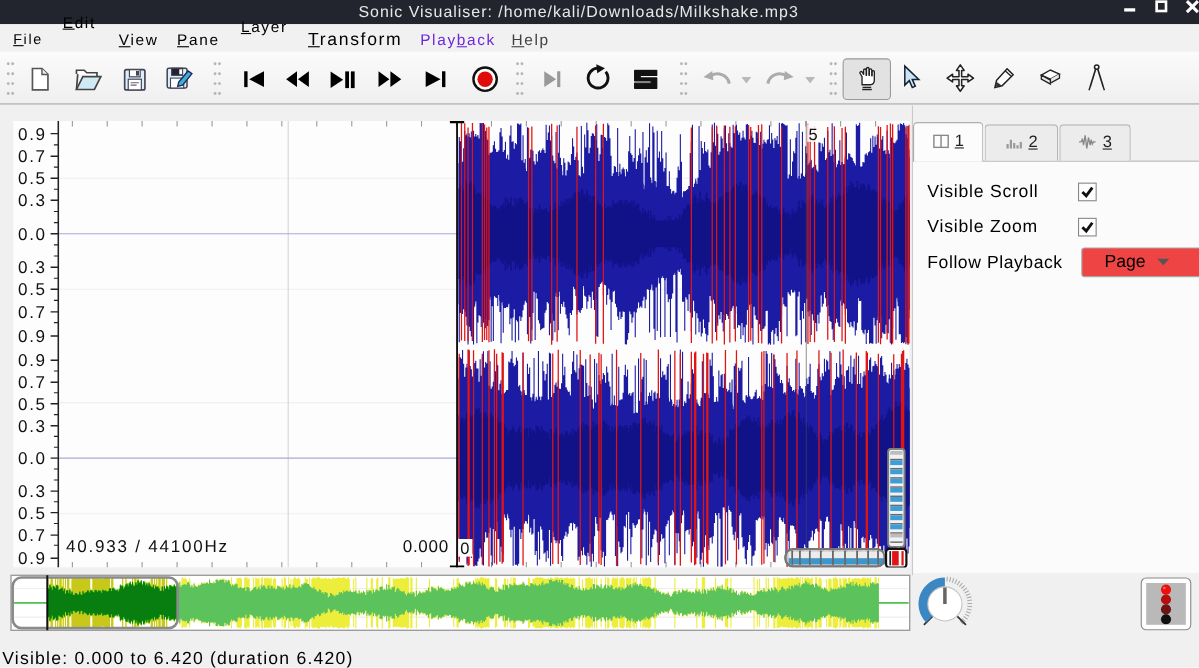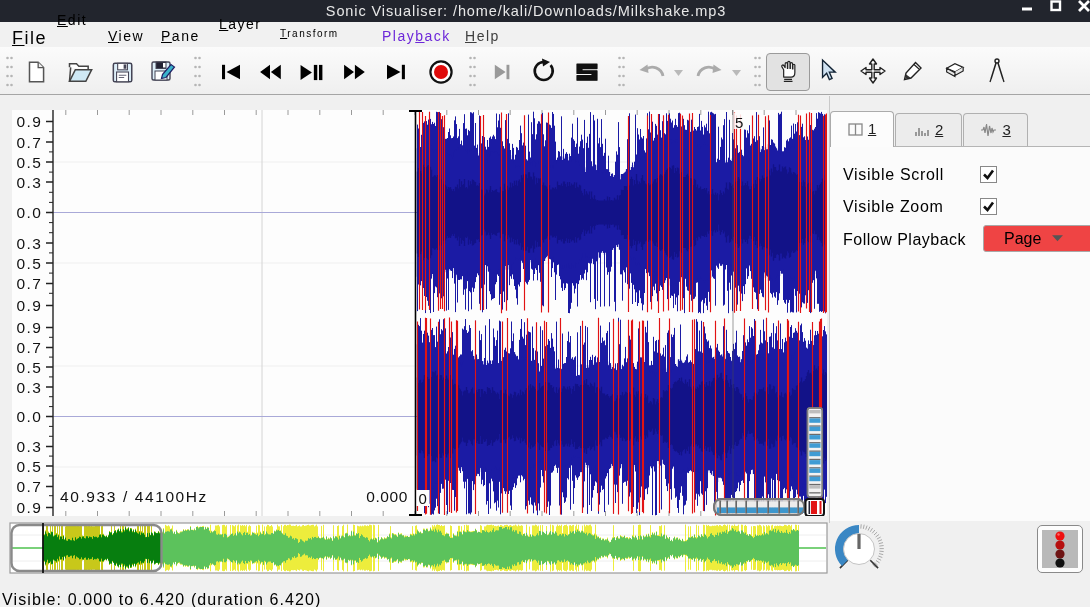--- a/index.html
+++ b/index.html
@@ -9,26 +9,26 @@
 
 <div class="abs" style="left:0;top:0;width:1090px;height:22px;background:#22252d"></div>
 <div class="abs" style="left:0;top:0;width:1052px;height:22px;line-height:22px;text-align:center;color:#e8e8e8;font-weight:normal;font-size:14.5px;letter-spacing:0.9px">Sonic Visualiser: /home/kali/Downloads/Milkshake.mp3</div>
 <svg class="abs" style="left:1016px;top:0" width="74" height="22" viewBox="0 0 74 22">
 <rect x="6" y="7.5" width="10" height="3" fill="#fff"></rect>
 <rect x="35.5" y="1.5" width="8.5" height="8.5" fill="none" stroke="#fff" stroke-width="2.4"></rect>
 <path d="M63 1l10 10M73 1 63 11" stroke="#fff" stroke-width="2.8"></path>
 </svg>
 
 <div class="abs" style="left:0;top:22px;width:1090px;height:25px;background:#f1f1f1"></div>
-<div style="position:absolute;left:12px;top:27.5px;font-size:18px;letter-spacing:1.5px;color:#000"><span style="text-decoration:underline">F</span>ile</div>
+<div style="position:absolute;left:12px;top:27.5px;font-size:13px;letter-spacing:1.5px;color:#000"><span style="text-decoration:underline">F</span>ile</div>
 <div style="position:absolute;left:57px;top:12px;font-size:14px;letter-spacing:1.5px;color:#000"><span style="text-decoration:underline">E</span>dit</div>
 <div style="position:absolute;left:108px;top:27.5px;font-size:14px;letter-spacing:1.5px;color:#000"><span style="text-decoration:underline">V</span>iew</div>
 <div style="position:absolute;left:161px;top:27.5px;font-size:14px;letter-spacing:1.5px;color:#000"><span style="text-decoration:underline">P</span>ane</div>
 <div style="position:absolute;left:219px;top:16px;font-size:14px;letter-spacing:1.5px;color:#000"><span style="text-decoration:underline">L</span>ayer</div>
-<div style="position:absolute;left:280px;top:27.5px;font-size:10px;letter-spacing:1.5px;color:#000"><span style="text-decoration:underline">T</span>ransform</div>
+<div style="position:absolute;left:280px;top:27.5px;font-size:16px;letter-spacing:1.5px;color:#000"><span style="text-decoration:underline">T</span>ransform</div>
 <div style="position:absolute;left:382px;top:27.5px;font-size:14px;letter-spacing:1.5px;color:#6d28d9">Play<span style="text-decoration:underline">b</span>ack</div>
 <div style="position:absolute;left:465px;top:27.5px;font-size:14px;letter-spacing:1.5px;color:#404040"><span style="text-decoration:underline">H</span>elp</div>
 
 <div class="abs" style="left:0;top:47px;width:1090px;height:48px;background:linear-gradient(#fbfbfb,#efefef);border-bottom:1px solid #a5a5a5"></div>
 <svg style="position:absolute;left:0;top:47px" width="1090" height="49">
     <circle cx="7.5" cy="11" r="1.3" fill="#b5b5b5"></circle>
     <circle cx="11.5" cy="11" r="1.3" fill="#b5b5b5"></circle>
     <circle cx="7.5" cy="20" r="1.3" fill="#b5b5b5"></circle>
     <circle cx="11.5" cy="20" r="1.3" fill="#b5b5b5"></circle>
     <circle cx="7.5" cy="29" r="1.3" fill="#b5b5b5"></circle>

